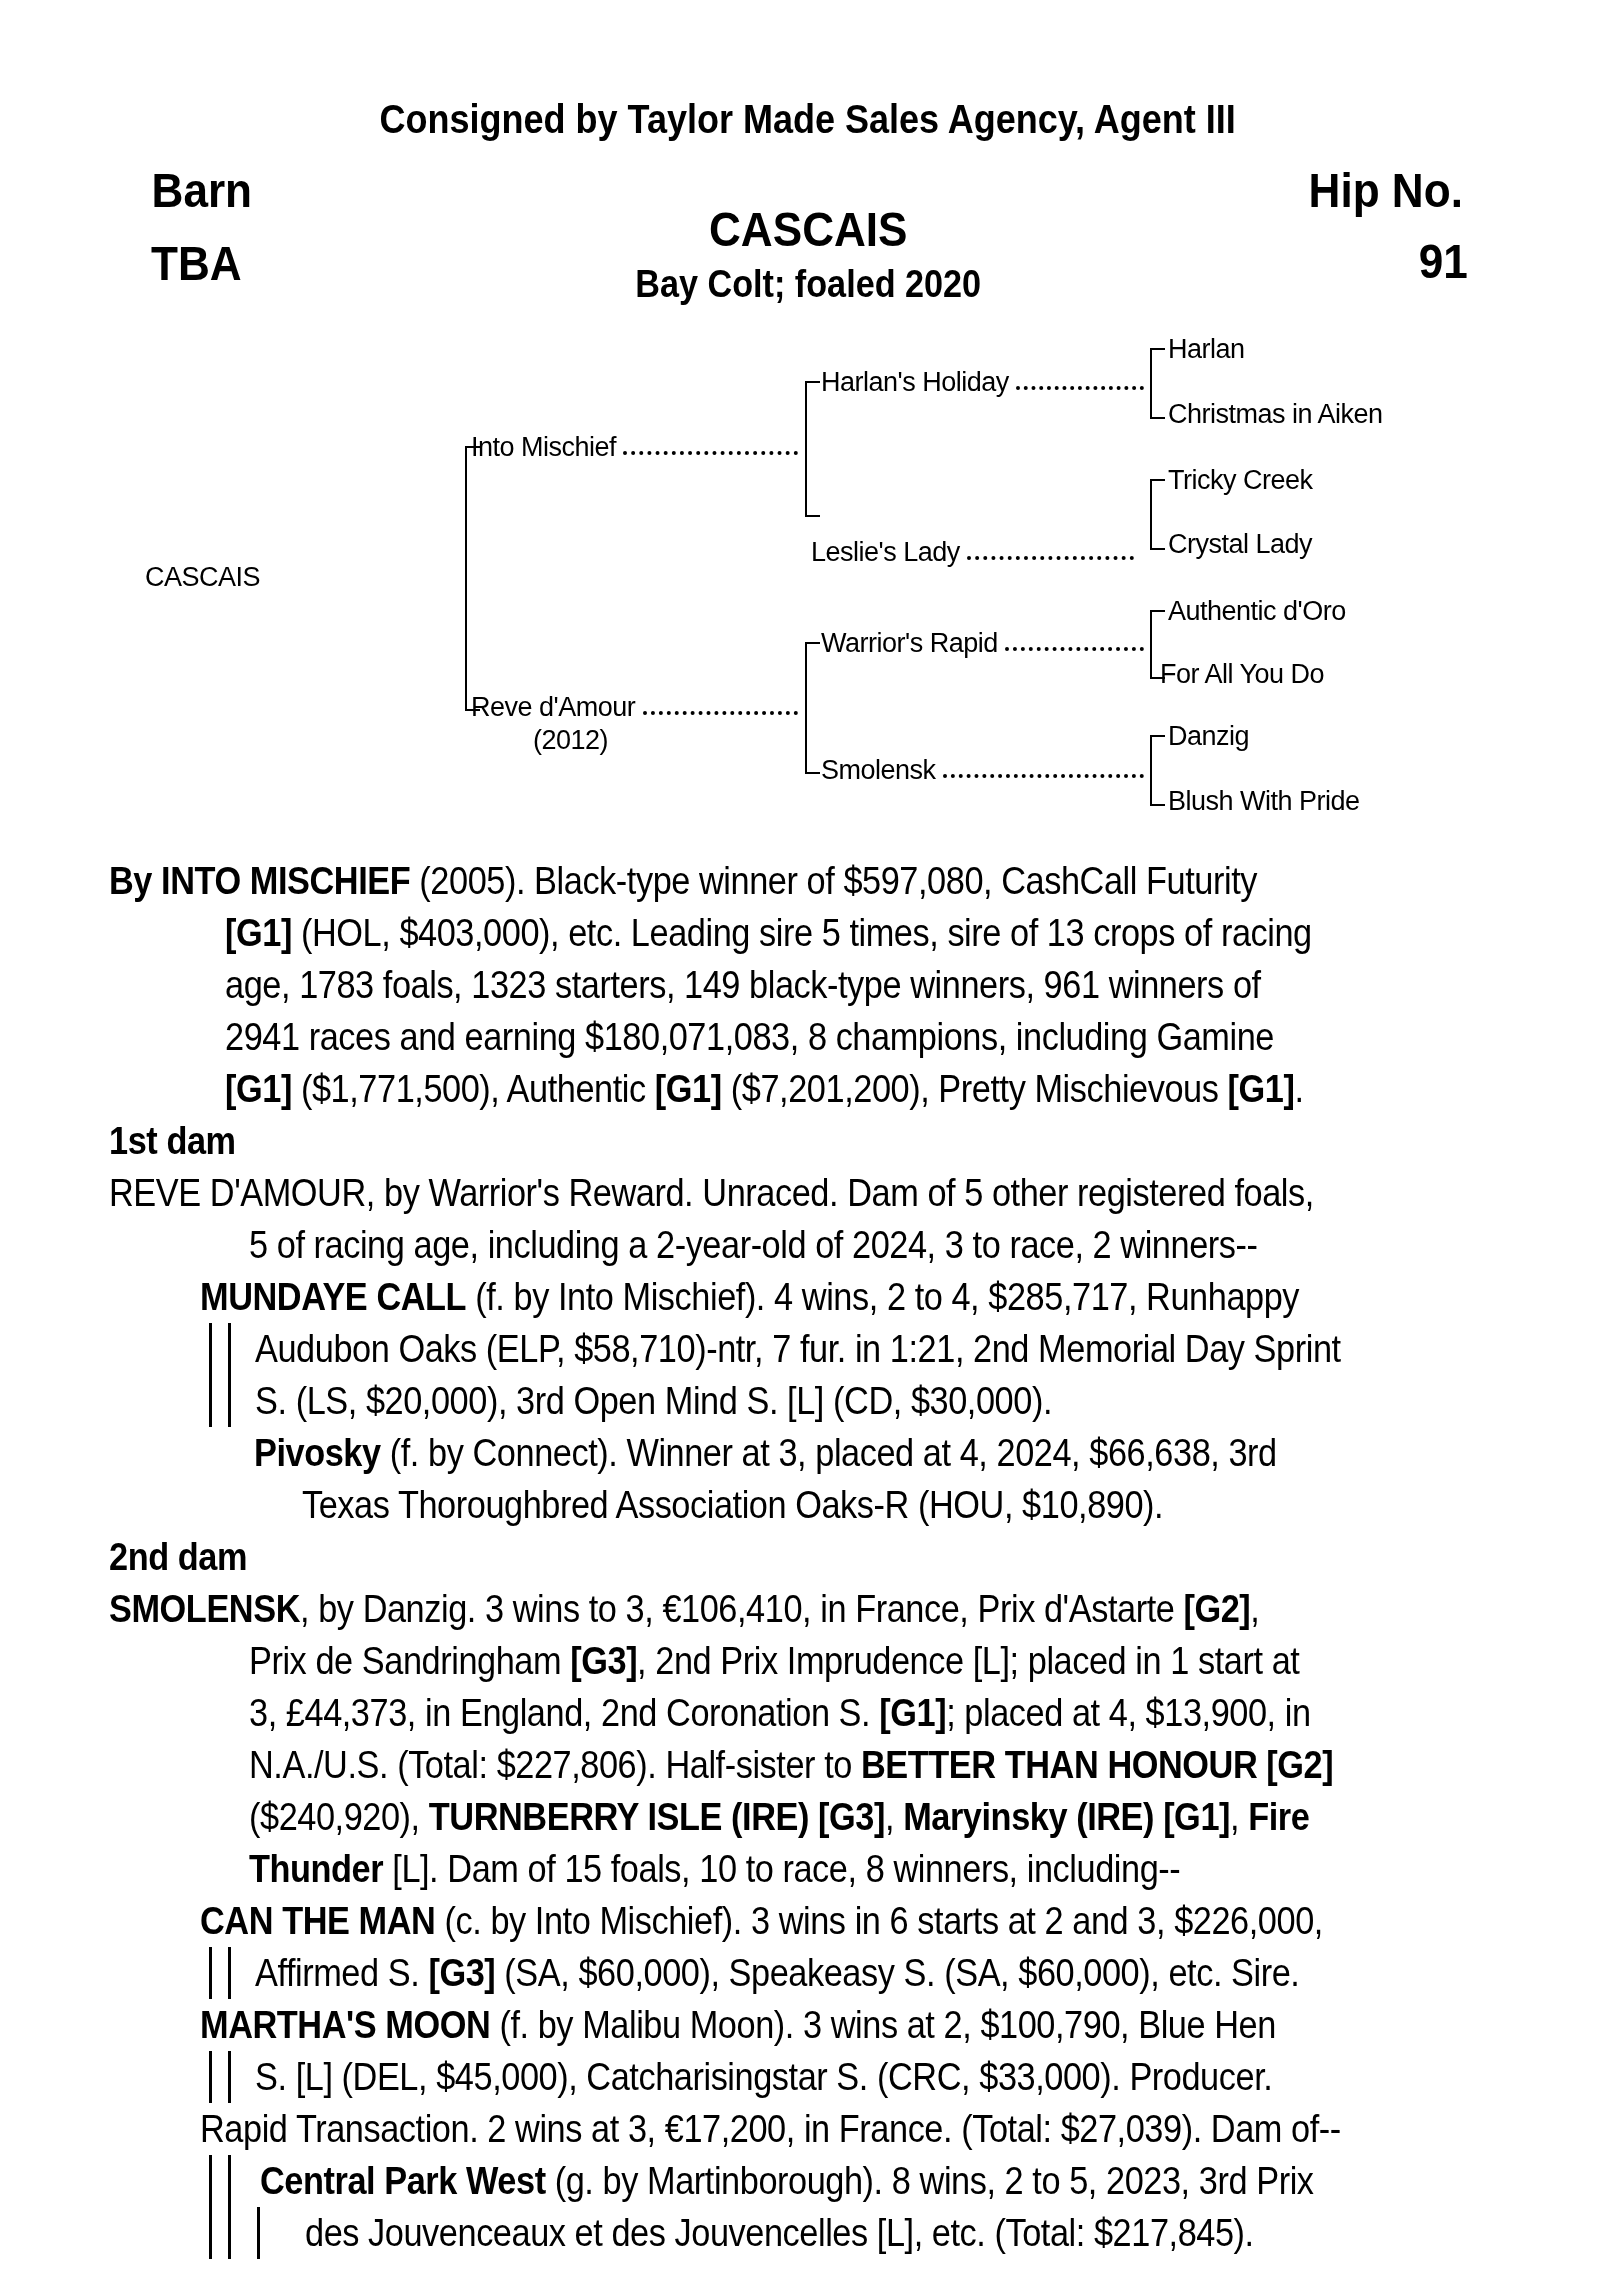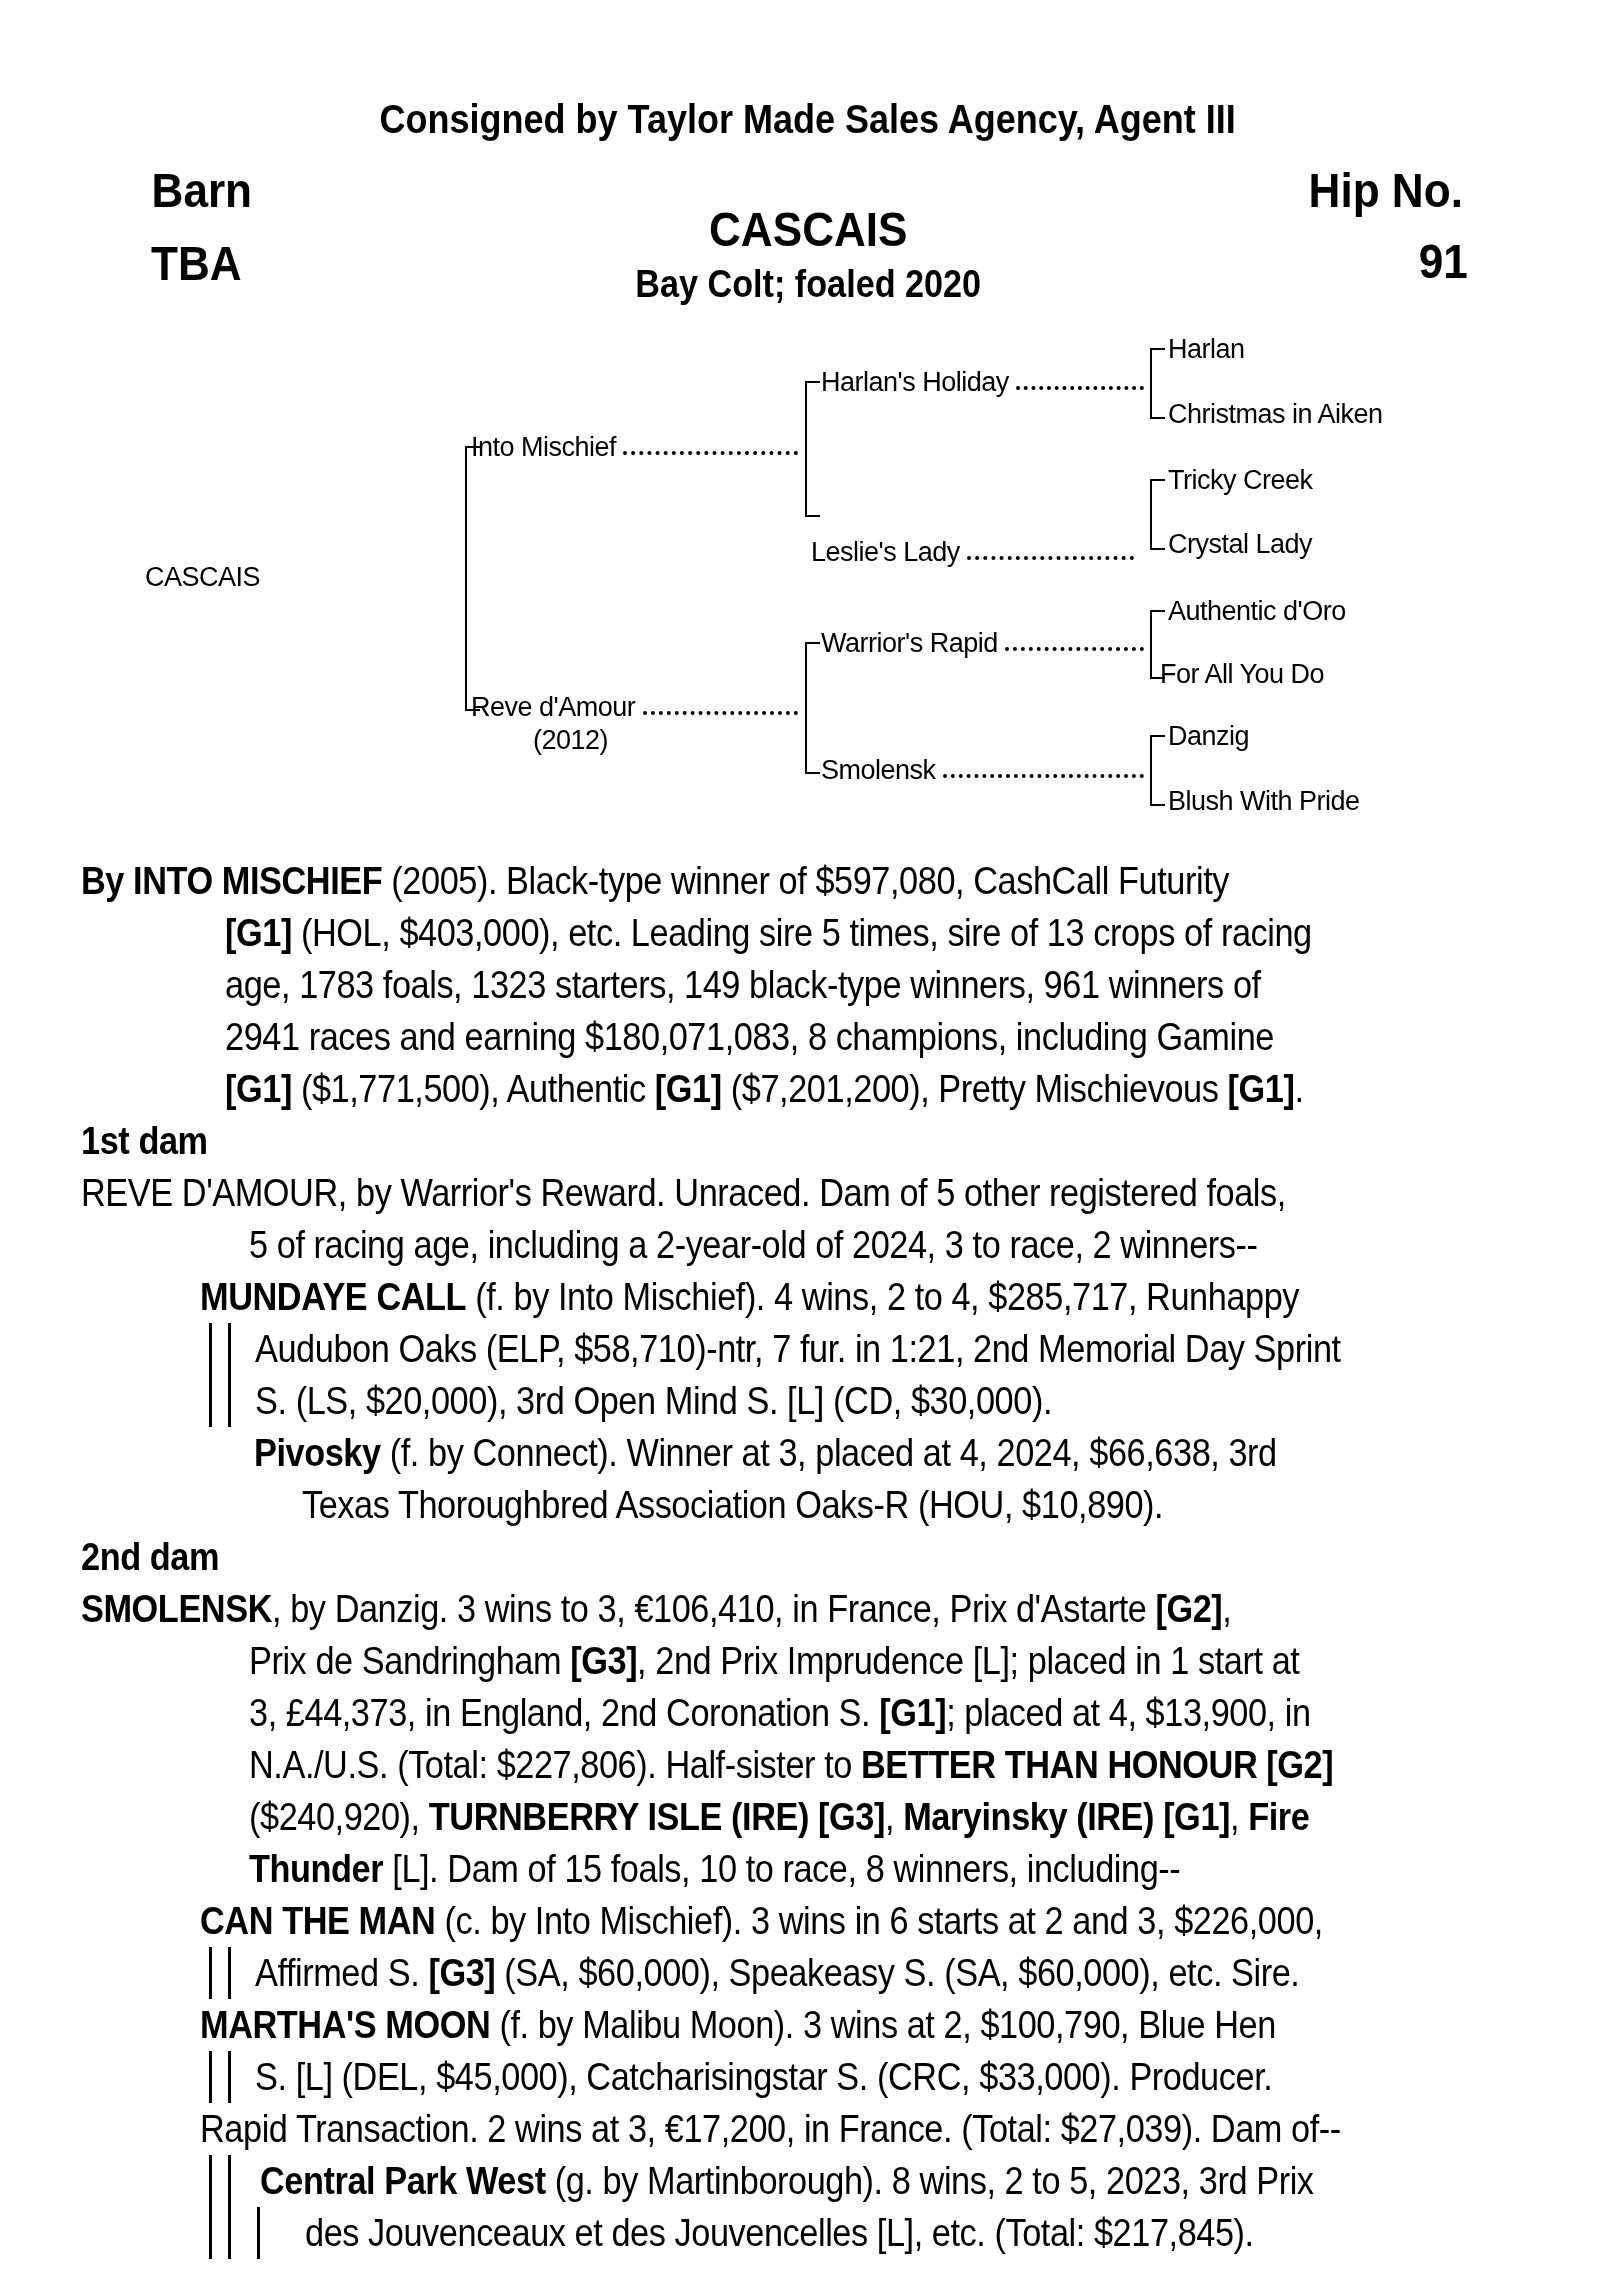--- a/index.html
+++ b/index.html
@@ -25,21 +25,21 @@
   .pnode .nm{line-height:37px;white-space:nowrap;}
   .pnode .lead{flex:1 1 auto;min-width:23px;border-bottom:4.1px dotted #000;margin:0 6.4px 11px 7.3px;}
   .pplain{position:absolute;font-size:27px;letter-spacing:-0.5px;line-height:37px;white-space:nowrap;}
   .brk{position:absolute;width:13px;border-left:2.8px solid #000;border-top:2.8px solid #000;border-bottom:2.8px solid #000;}
   
   .body-text{position:absolute;left:0;top:855px;width:1616px;}
   .line{height:52px;display:flex;align-items:stretch;white-space:nowrap;}
   .line .txt{display:inline-block;font-size:39px;line-height:52px;letter-spacing:-0.5px;
              transform:scaleX(.88);transform-origin:0 50%;}
   .line .b{font-weight:bold;}
-  .i0{margin-left:81px;} .ic{margin-left:225px;} .i1{margin-left:200px;}
+  .i0{margin-left:109px;} .ic{margin-left:225px;} .i1{margin-left:200px;}
   .i2{margin-left:249px;} .i3{margin-left:254px;} .i4{margin-left:302px;}
   .bl{margin-left:209px;}
   .bars{flex:0 0 auto;width:16px;border-left:3.2px solid #000;border-right:3.2px solid #000;}
   .bar2{flex:0 0 auto;width:3.2px;margin-left:26px;background:#000;}
   .t2{margin-left:24px;} .t3{margin-left:29px;} .t4b{margin-left:45px;}
 </style>
 </head>
 <body>
 
 <div class="abs consignor hdr"><span class="sx">Consigned by Taylor Made Sales Agency, Agent III</span></div>

